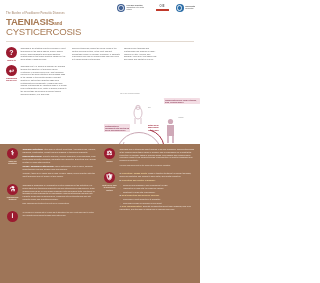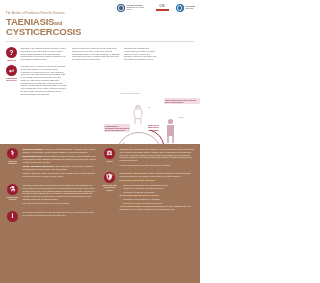--- a/index.html
+++ b/index.html
@@ -19,21 +19,21 @@
     line-height:3.2px;
   }
   .title{
     position:absolute;left:6px;top:17px;
     color:#a87b55;font-weight:bold;font-size:9.6px;letter-spacing:-.25px;
     line-height:10.4px;white-space:nowrap;
   }
   .title .and{font-size:4.6px;font-weight:bold;letter-spacing:0;color:#a87b55;}
   .title2{
     position:absolute;left:6px;top:27px;
-    color:#a87b55;font-weight:bold;font-size:9.6px;letter-spacing:-.25px;
+    color:#a87b55;font-weight:normal;font-size:9.6px;letter-spacing:-.25px;
     line-height:10.4px;white-space:nowrap;
   }
   .hdr-rule{position:absolute;left:6px;right:6px;top:41px;height:.5px;background:#e2d9d0;}
 
   
   .logos{position:absolute;right:5px;top:4px;display:flex;align-items:center;gap:7px;}
   .logo{display:flex;align-items:center;gap:1.6px;}
   .logo-mark{width:8px;height:8px;border-radius:50%;background:#3f5f93;position:relative;flex:0 0 auto;}
   .logo-mark.who{background:#2d6fa8;}
   .logo-mark::after{

